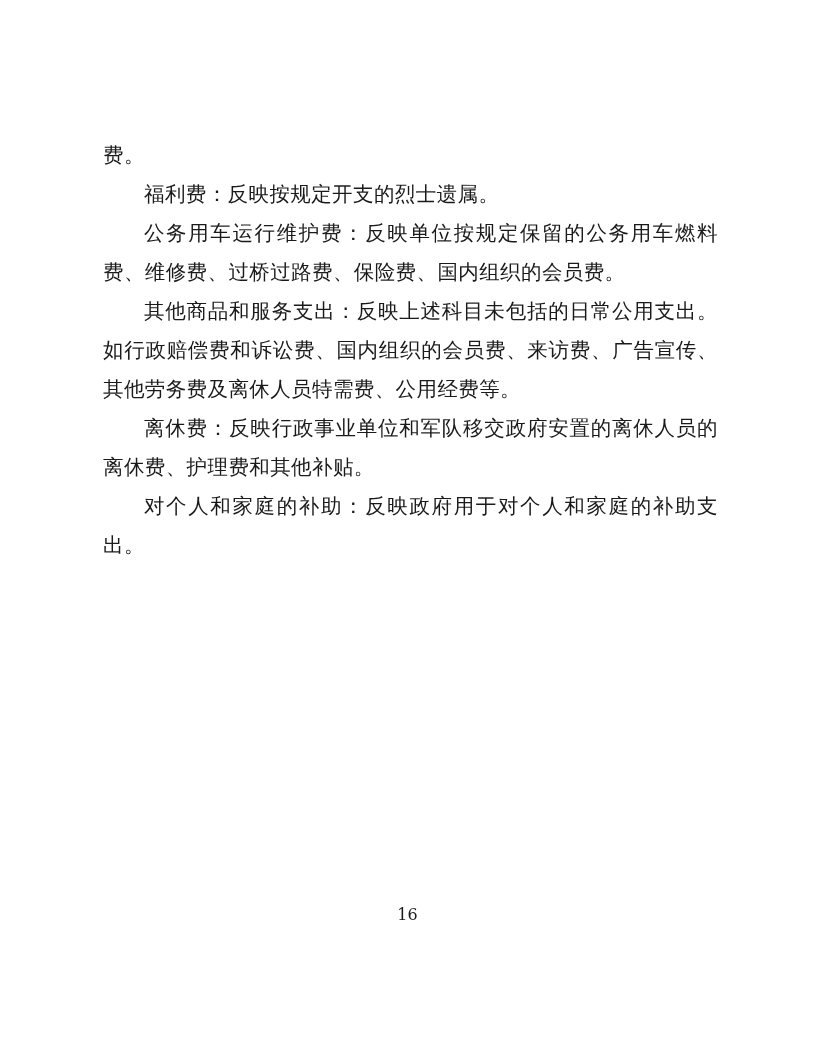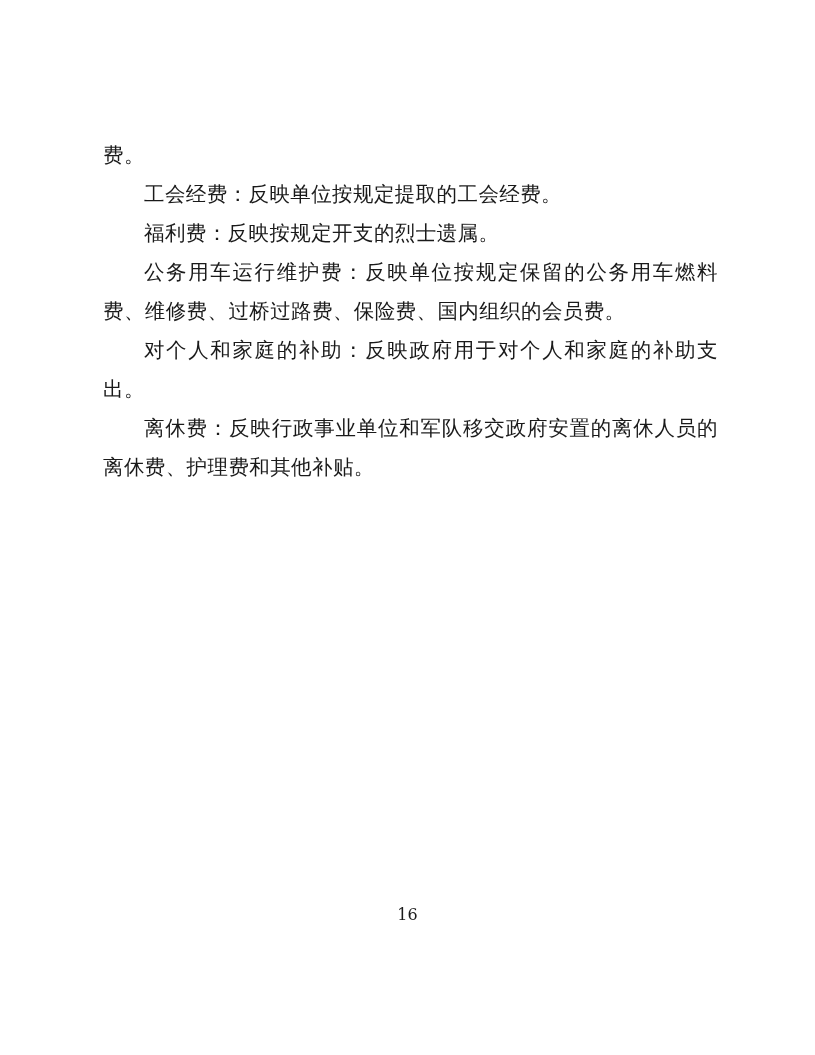--- a/index.html
+++ b/index.html
@@ -50,20 +50,20 @@
     color: #1a1a1a;
     font-family: "DejaVu Serif", "Liberation Serif", serif;
   }
 </style>
 </head>
 <body>
 
 <div class="page">
   <div class="content">
     <p class="para">费。</p>
-    <p class="para indent">工会经费：反映单位按规定提取的工会经费。</p>
     <p class="para indent">福利费：反映按规定开支的烈士遗属。</p>
     <p class="para indent">公务用车运行维护费：反映单位按规定保留的公务用车燃料费、维修费、过桥过路费、保险费、国内组织的会员费。</p>
+    <p class="para indent">其他商品和服务支出：反映上述科目未包括的日常公用支出。如行政赔偿费和诉讼费、国内组织的会员费、来访费、广告宣传、其他劳务费及离休人员特需费、公用经费等。</p>
+    <p class="para indent">离休费：反映行政事业单位和军队移交政府安置的离休人员的离休费、护理费和其他补贴。</p>
     <p class="para indent">对个人和家庭的补助：反映政府用于对个人和家庭的补助支出。</p>
-    <p class="para indent">离休费：反映行政事业单位和军队移交政府安置的离休人员的离休费、护理费和其他补贴。</p>
   </div>
   <div class="page-number">16</div>
 </div>
 
 </body></html>

